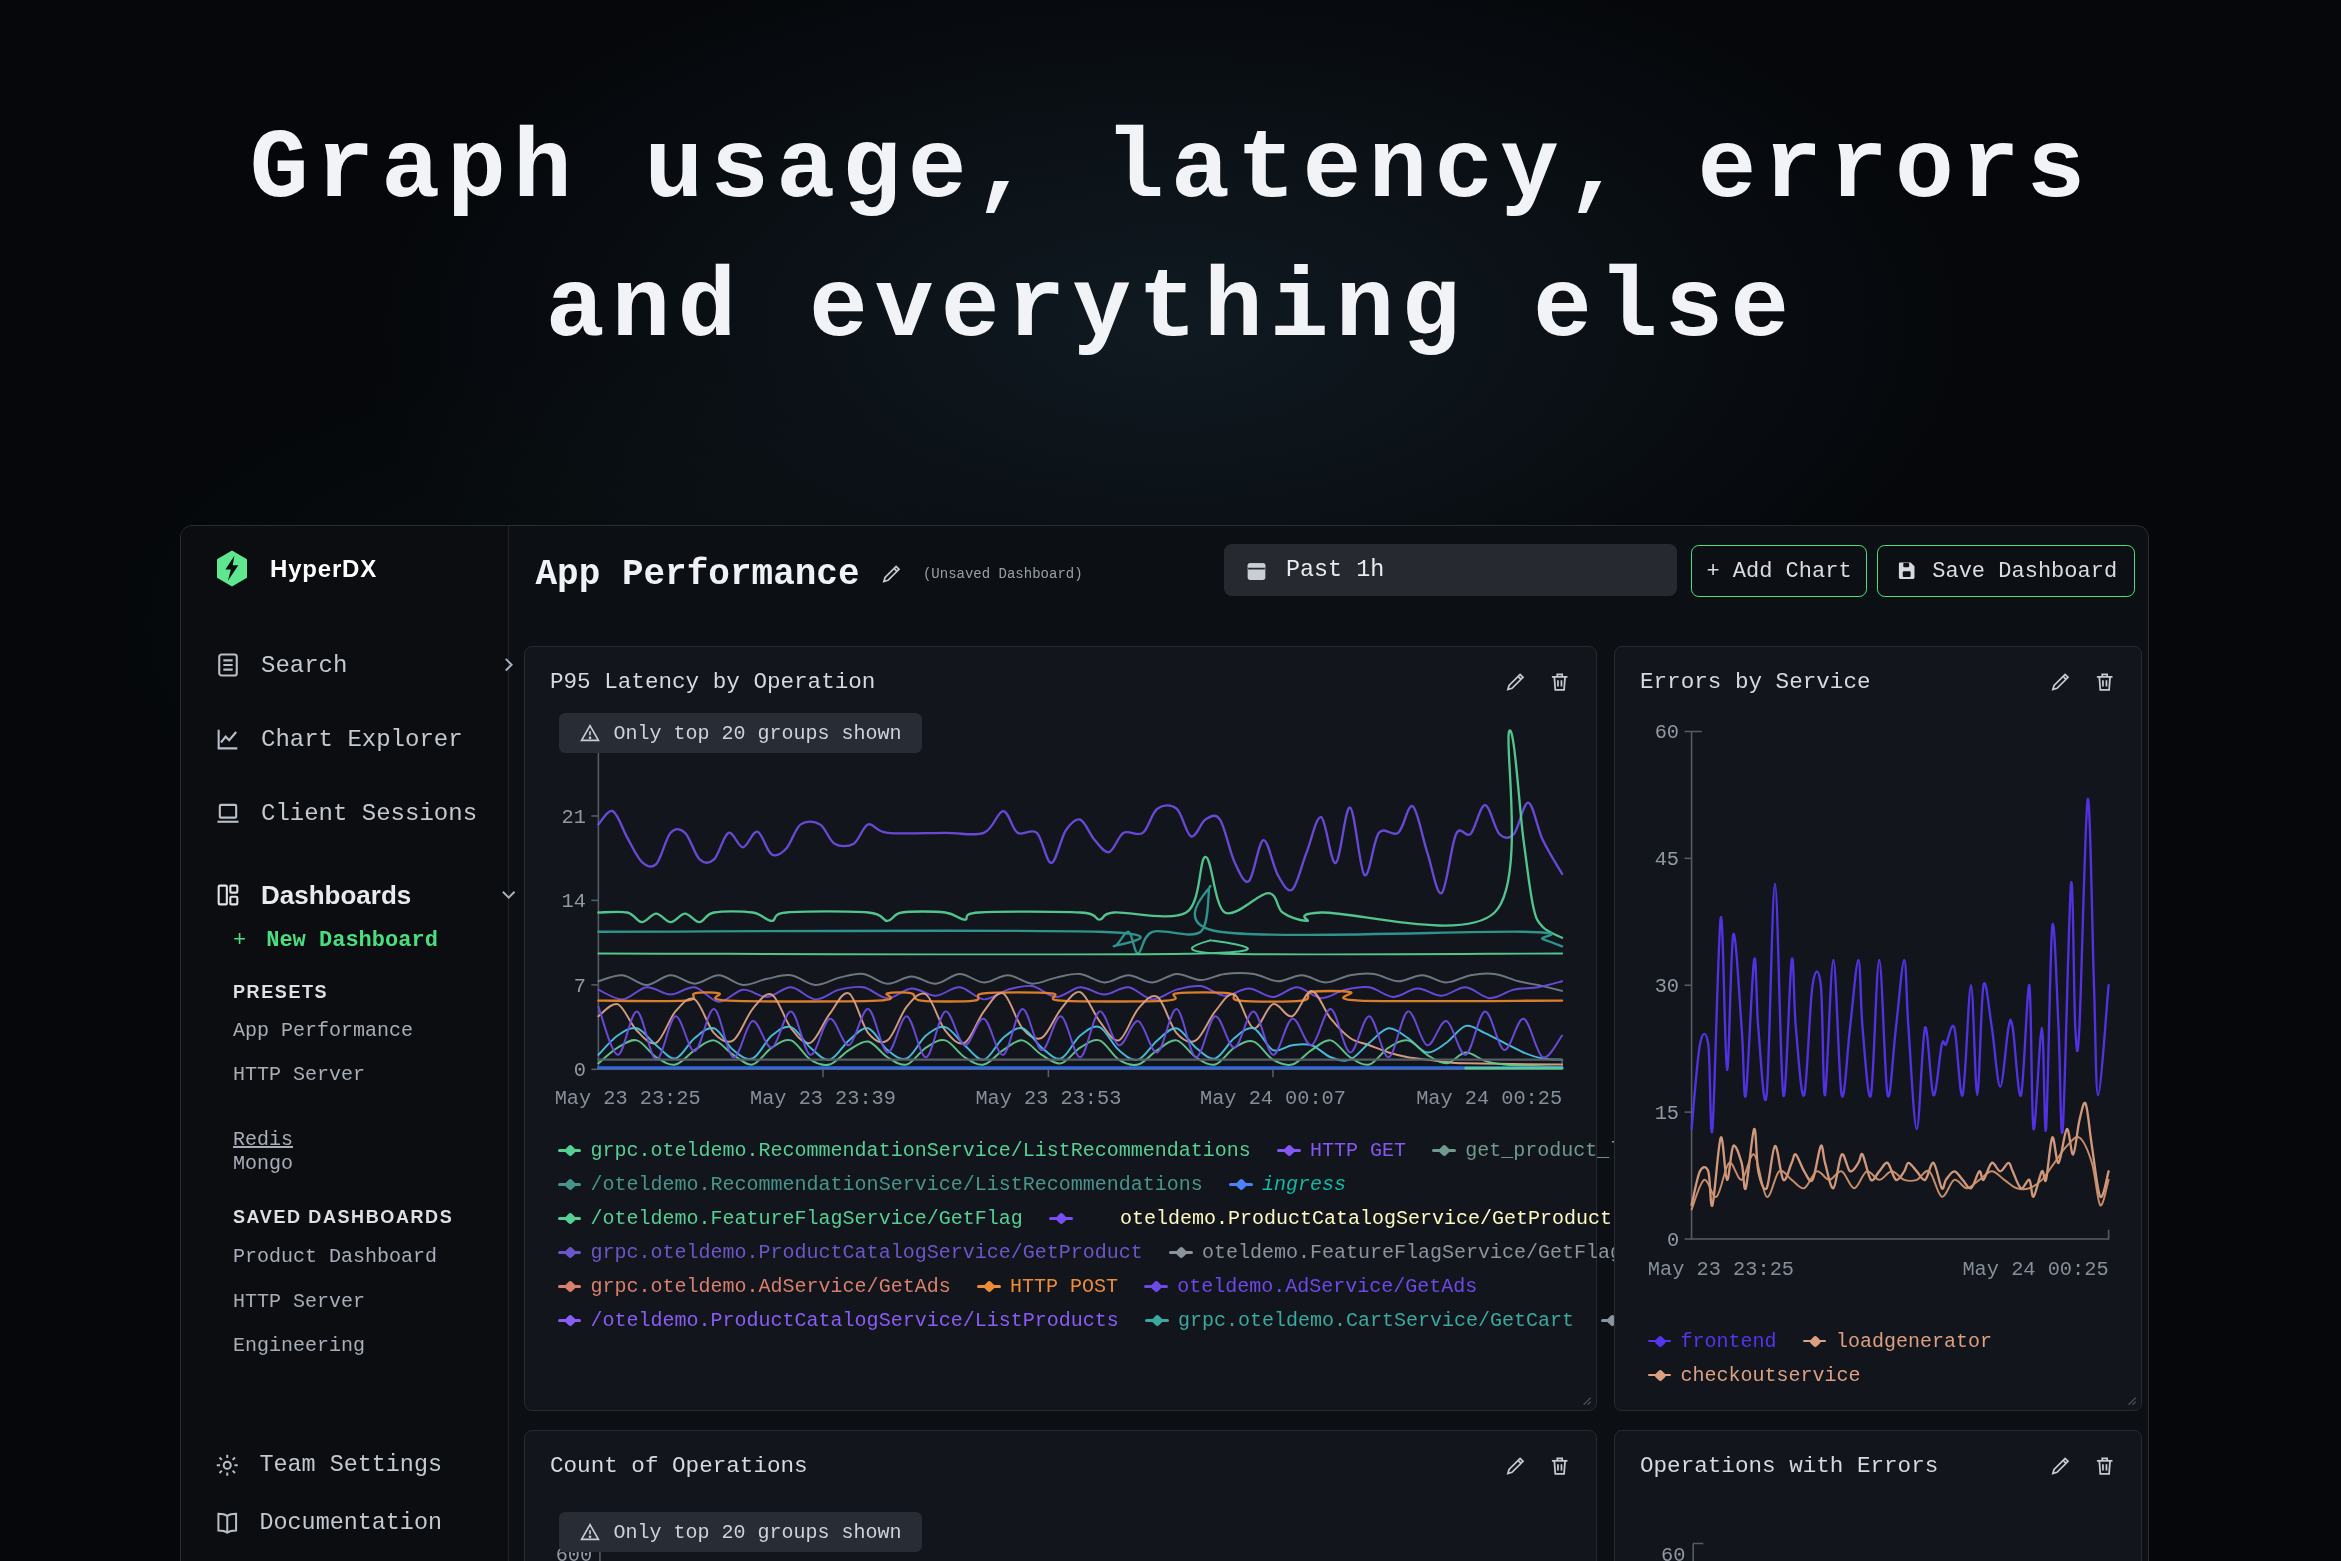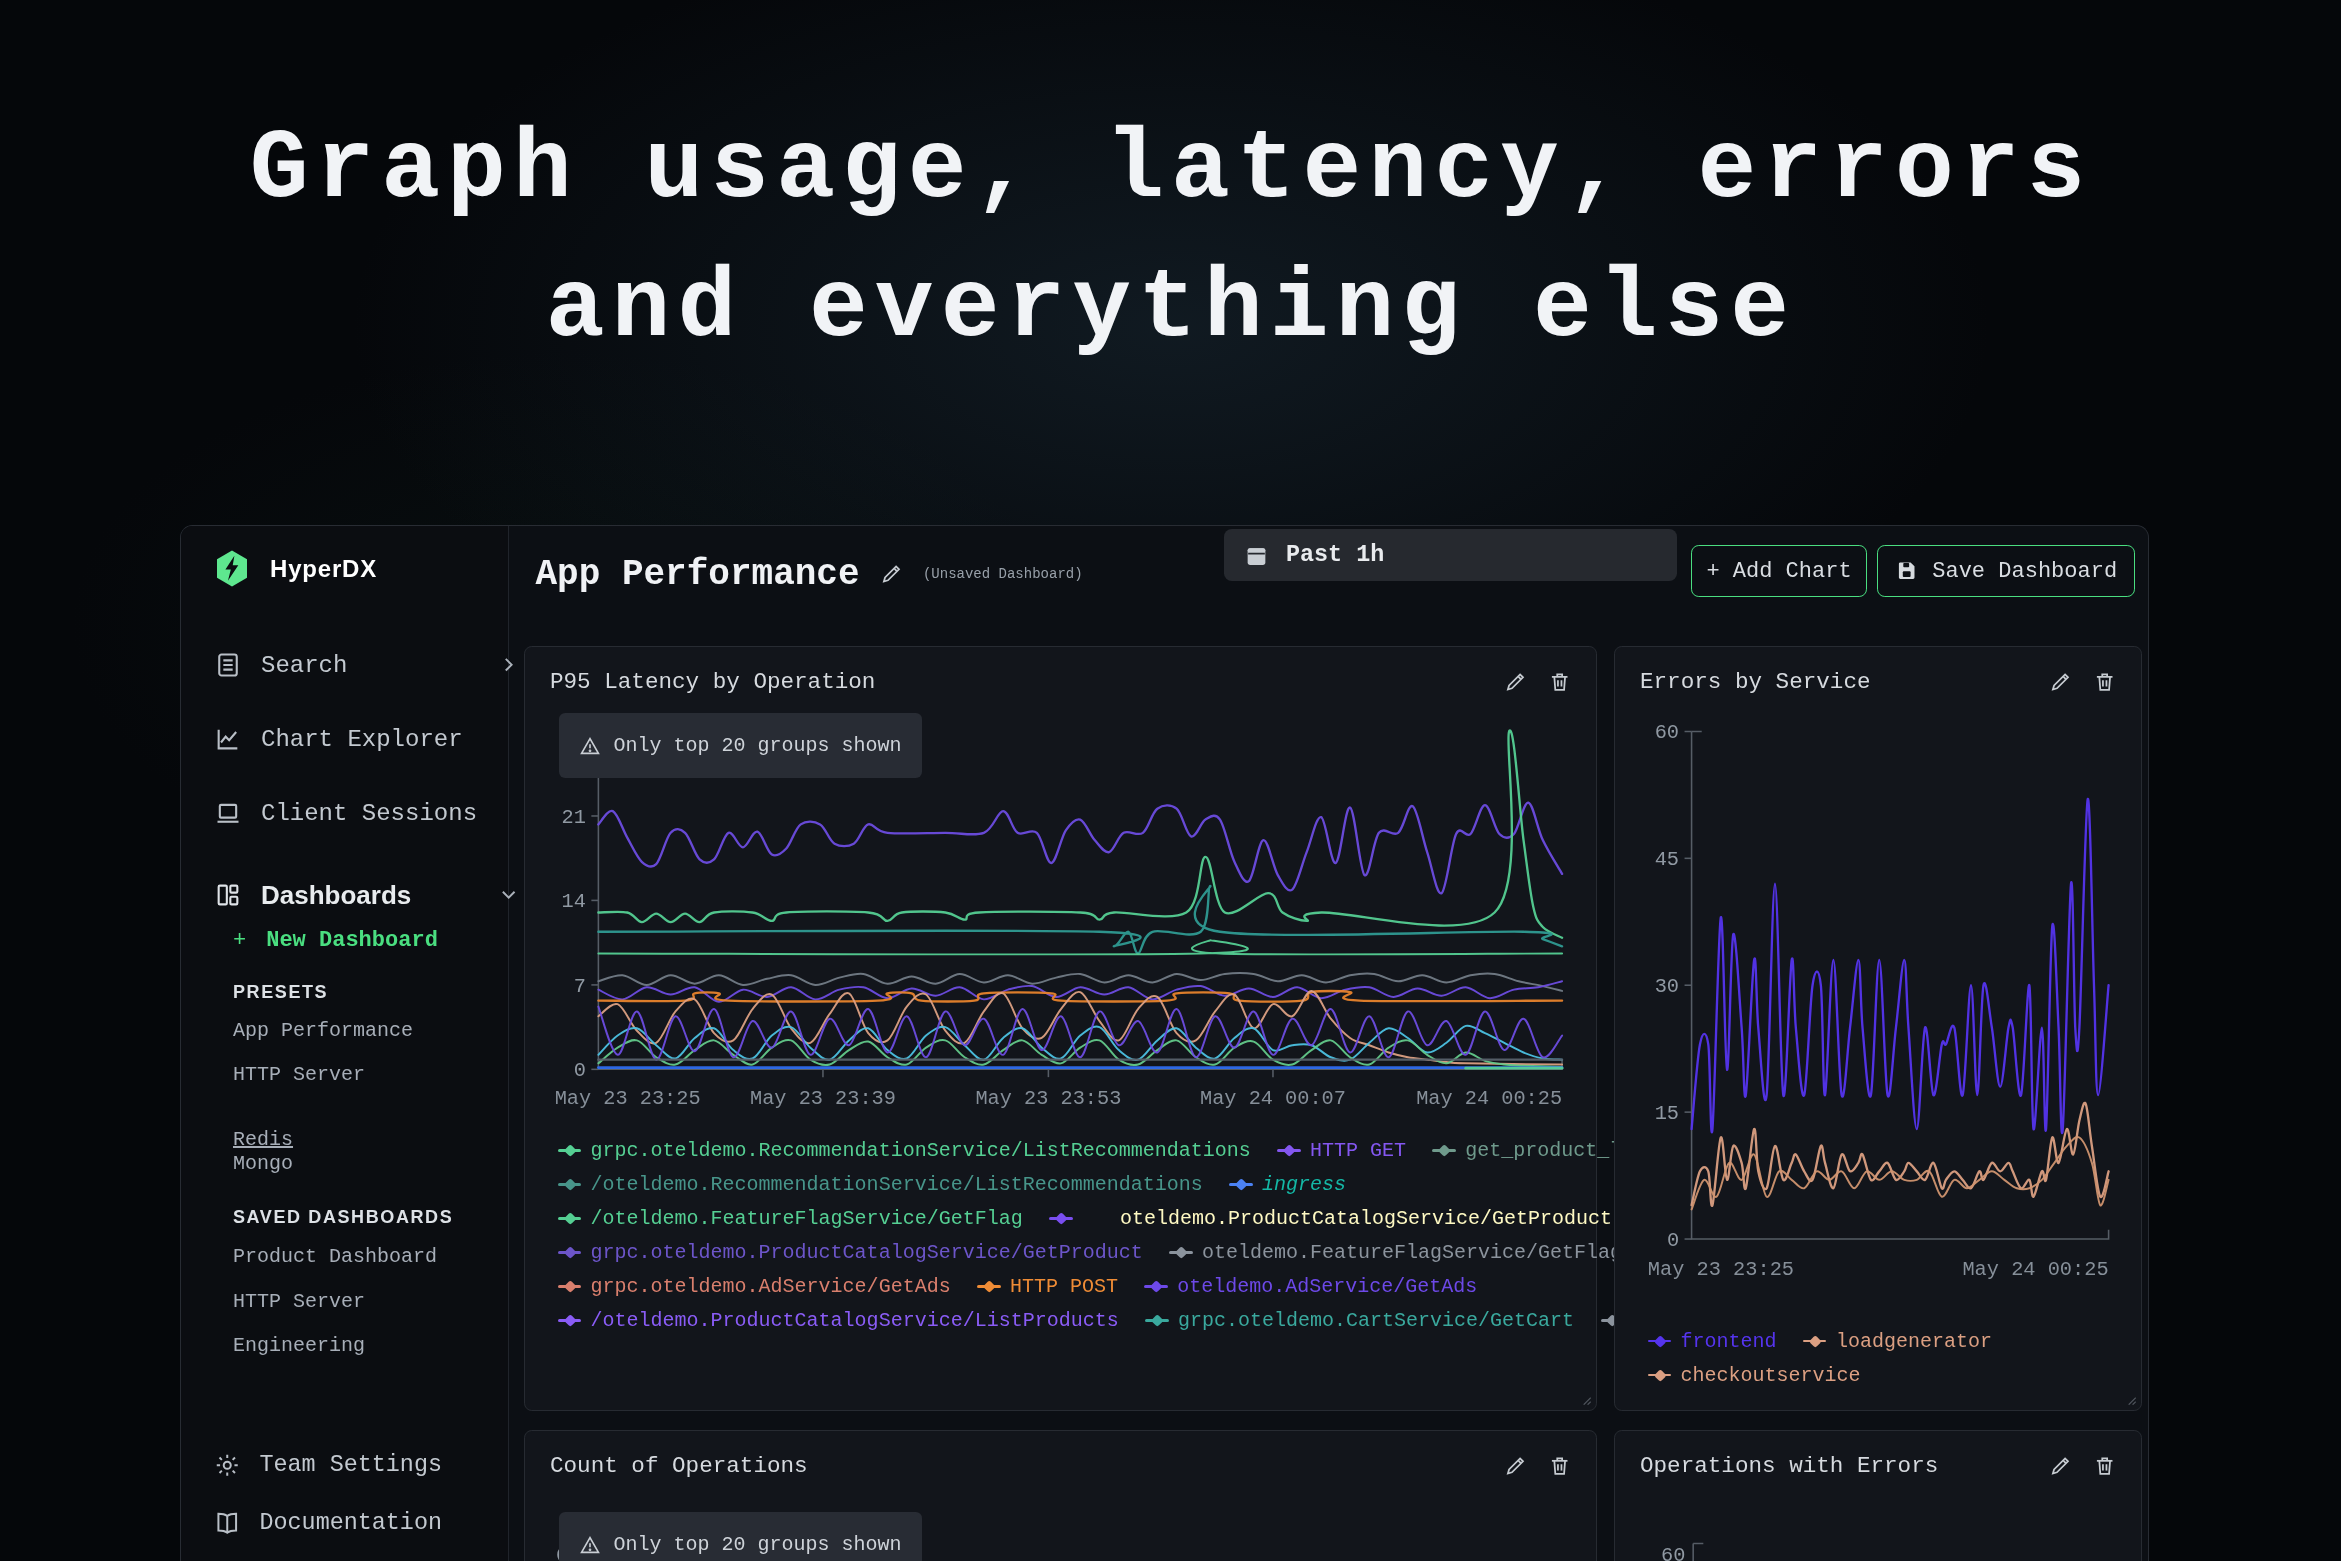--- a/index.html
+++ b/index.html
@@ -29,40 +29,40 @@
     font-family:"Liberation Sans", sans-serif;}
   #logo{left:33px;top:23.4px;display:flex;align-items:center;gap:20px;}
   #logo .nm{font-family:"Liberation Sans", sans-serif;font-weight:bold;font-size:24px;color:#ffffff;letter-spacing:0.8px;}
   .bold-row{font-weight:bold;color:#e8ebee;font-family:"Liberation Sans", sans-serif;font-size:26px;}
   #new-dash{left:52px;height:34px;display:flex;align-items:center;gap:20px;color:#4ade80;font-size:22px;font-weight:bold;}
   
   #main{left:328px;top:0;width:1639px;height:100%;}
   #hdr{left:26.5px;top:22px;height:52px;display:flex;align-items:center;gap:20px;}
   #hdr .title{font-size:36px;font-weight:bold;color:#f0f2f5;letter-spacing:0px;}
   #hdr .unsaved{font-size:14px;color:#98a0a9;}
-  #timepick{left:715px;top:3px;width:453px;height:52px;background:#26292f;border-radius:7.8px;
-    display:flex;align-items:center;gap:17px;padding:0 20px;box-sizing:border-box;font-size:23.4px;color:#e9ebee;cursor:pointer;font-weight:bold;}
+  #timepick{left:715px;top:18px;width:453px;height:52px;background:#26292f;border-radius:7.8px;
+    display:flex;align-items:center;gap:17px;padding:0 20px;box-sizing:border-box;font-size:23.4px;color:#e9ebee;cursor:pointer;}
   .gbtn{top:19px;height:52px;border:1.6px solid #4ade80;border-radius:7.8px;background:rgba(12,15,20,.4);
     display:flex;align-items:center;justify-content:center;gap:14px;font-size:22px;color:#d9dde2;
     font-family:"Liberation Mono", monospace;cursor:pointer;box-sizing:border-box;}
   #btn-add{left:1182px;width:176px;}
   #btn-save{left:1368px;width:258px;}
   
   .card{background:#12151b;border:0.8px solid #272b32;border-radius:7.8px;padding:19px 25px;box-sizing:border-box;}
   #card-p95{left:15px;top:120px;width:1073px;height:765px;}
   #card-errors{left:1105px;top:120px;width:528px;height:765px;}
   #card-count{left:15px;top:904px;width:1073px;height:328px;}
   #card-ops{left:1105px;top:904px;width:528px;height:328px;}
   .card-head{display:flex;align-items:center;justify-content:space-between;height:31px;}
   .card-title{font-size:22.6px;color:#d6dadf;}
   .card-icons{display:flex;gap:20px;color:#c6cbd1;}
   .card-icons .ic{cursor:pointer;}
   .chart{display:block;margin-top:11px;}
   svg text{font-family:"Liberation Mono", monospace;}
-  .badge{height:65px;background:#282c34;border-radius:6.2px;display:inline-flex;align-items:center;gap:12.5px;
+  .badge{height:40px;background:#282c34;border-radius:6.2px;display:inline-flex;align-items:center;gap:12.5px;
     padding:0 20px;font-size:20px;color:#ced3d9;}
   
   .legend{margin-top:12.5px;margin-left:7.8px;}
   .lg-row{display:flex;gap:26.5px;height:34px;align-items:center;}
   .lg-item{display:inline-flex;align-items:center;gap:9.4px;font-size:20px;cursor:pointer;white-space:nowrap;}
   .lg-mk{position:relative;width:23.4px;height:2.3px;border-radius:1.6px;display:inline-block;}
   .lg-dm{position:absolute;left:7.8px;top:-3.1px;width:8.6px;height:8.6px;border-radius:2.3px;transform:rotate(45deg);}
   .rsz{position:absolute;right:4.7px;bottom:4.7px;width:12.5px;height:12.5px;opacity:.5;}
 </style>
 </head>

